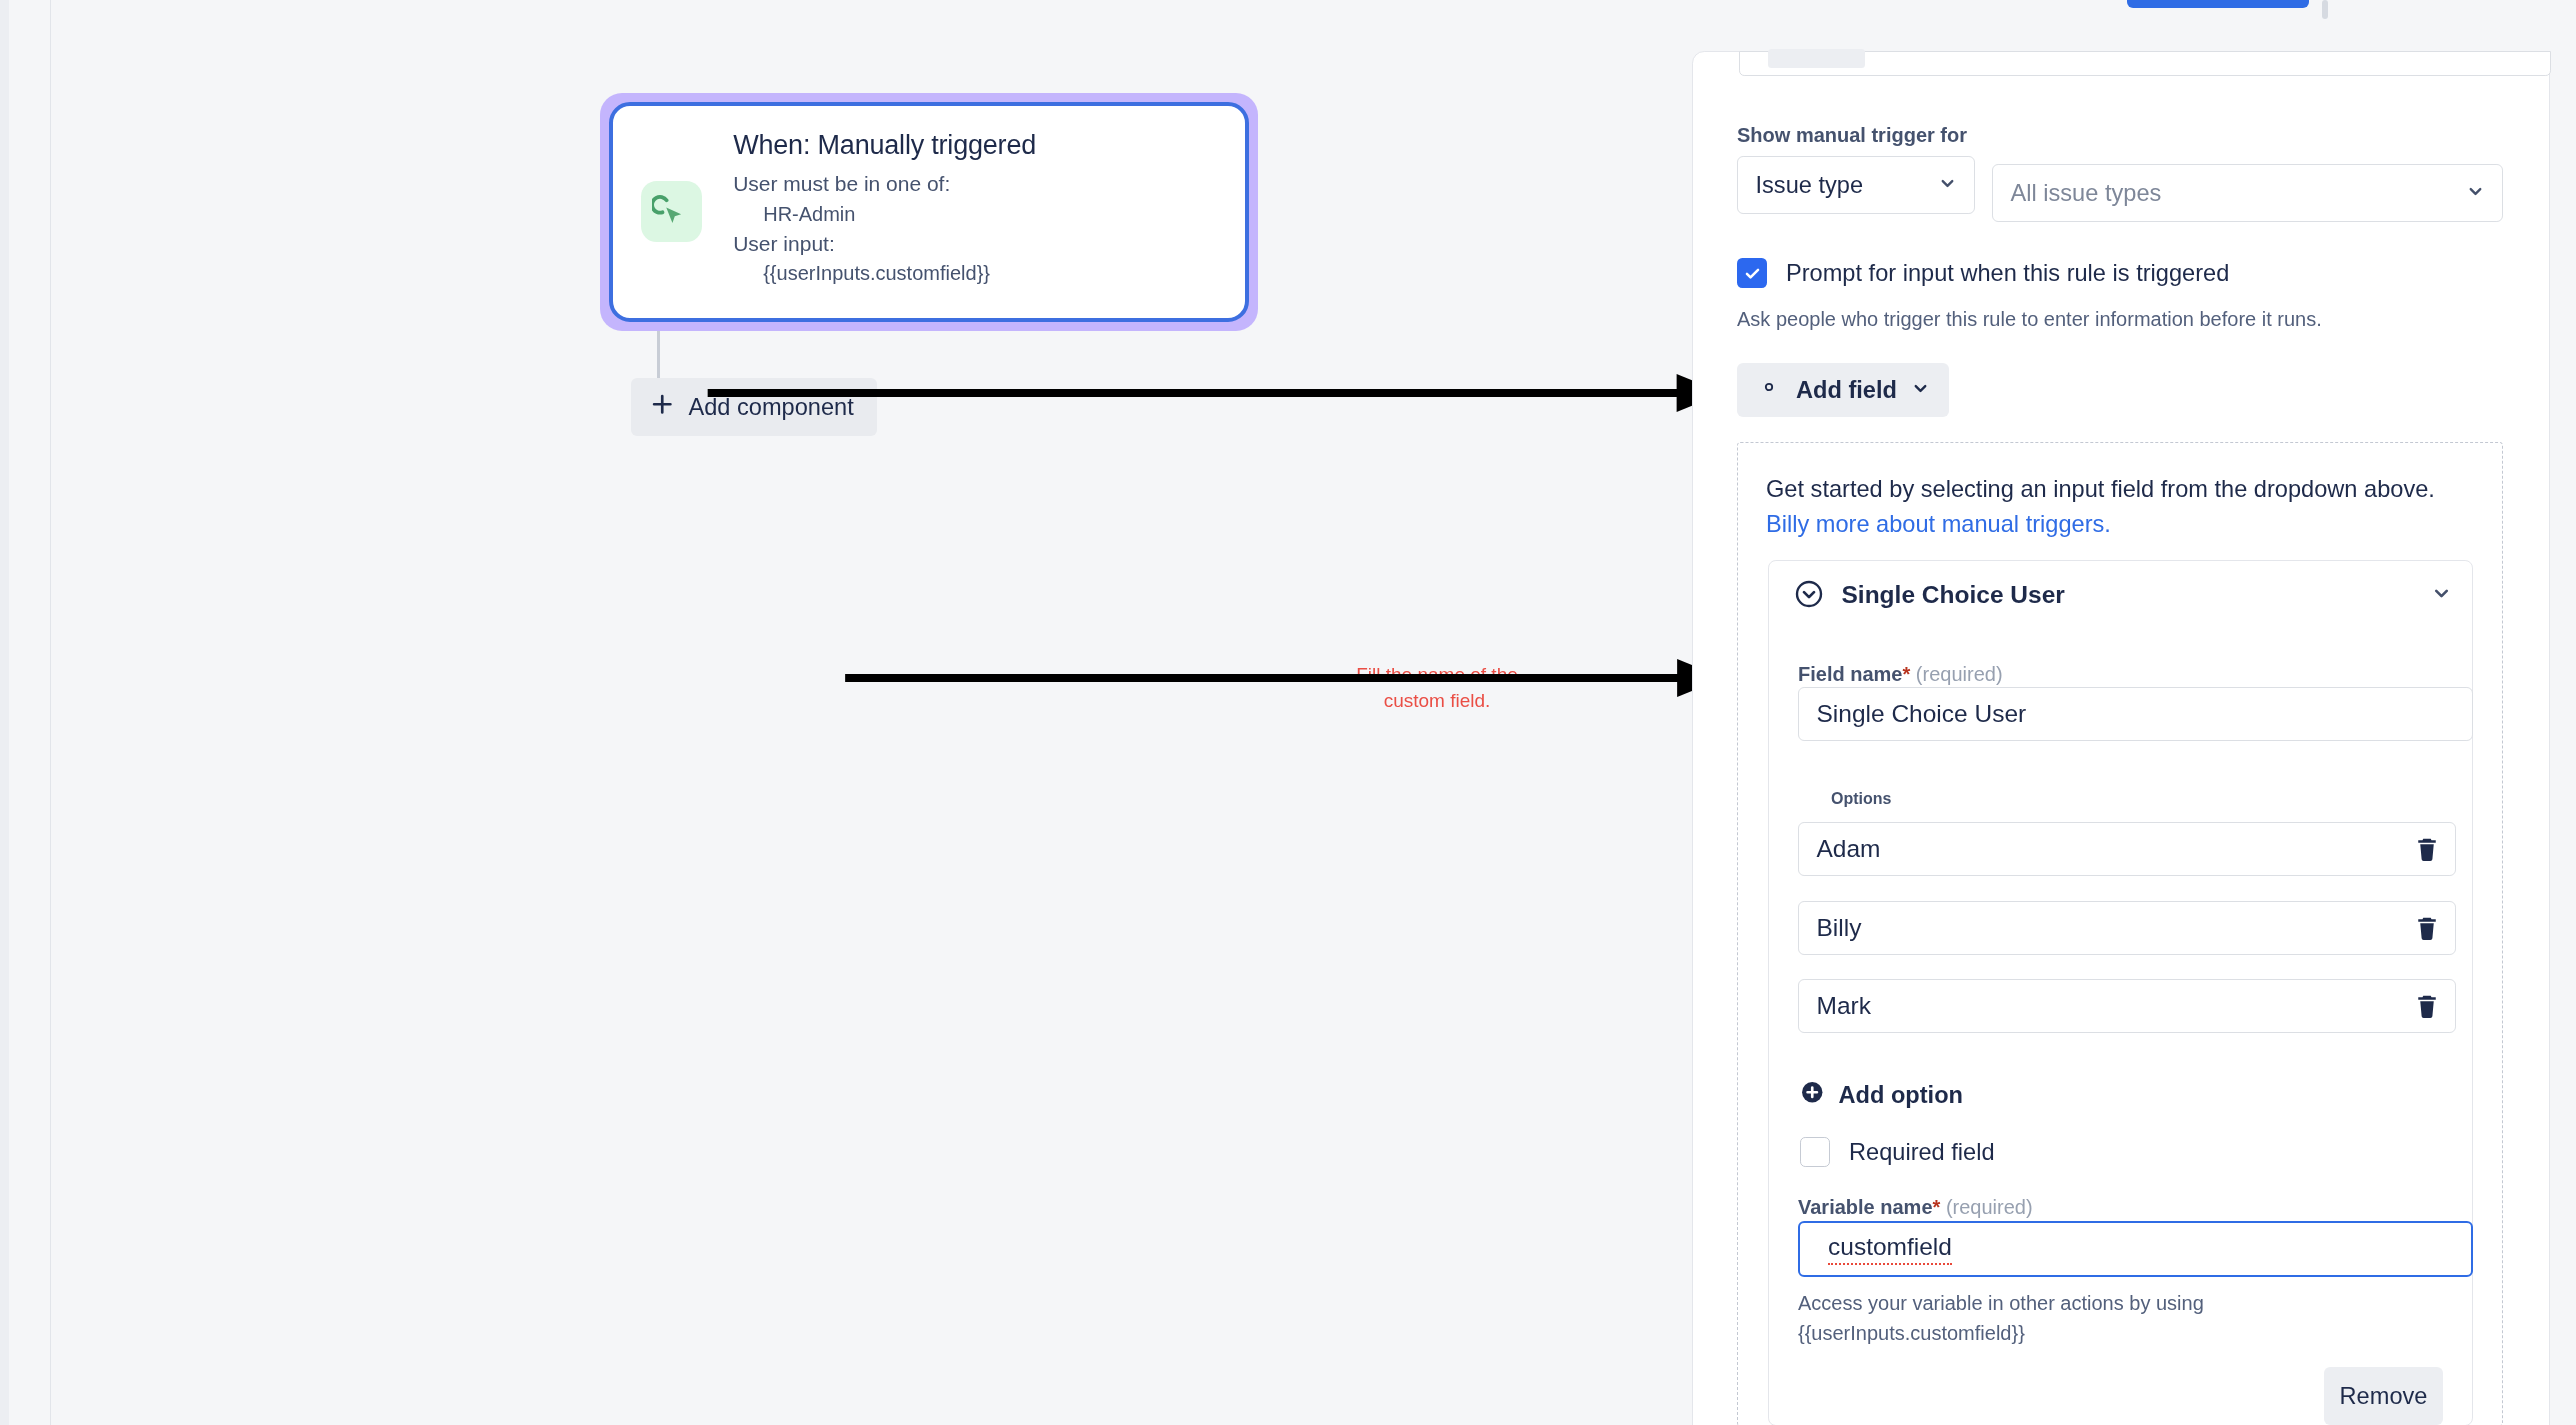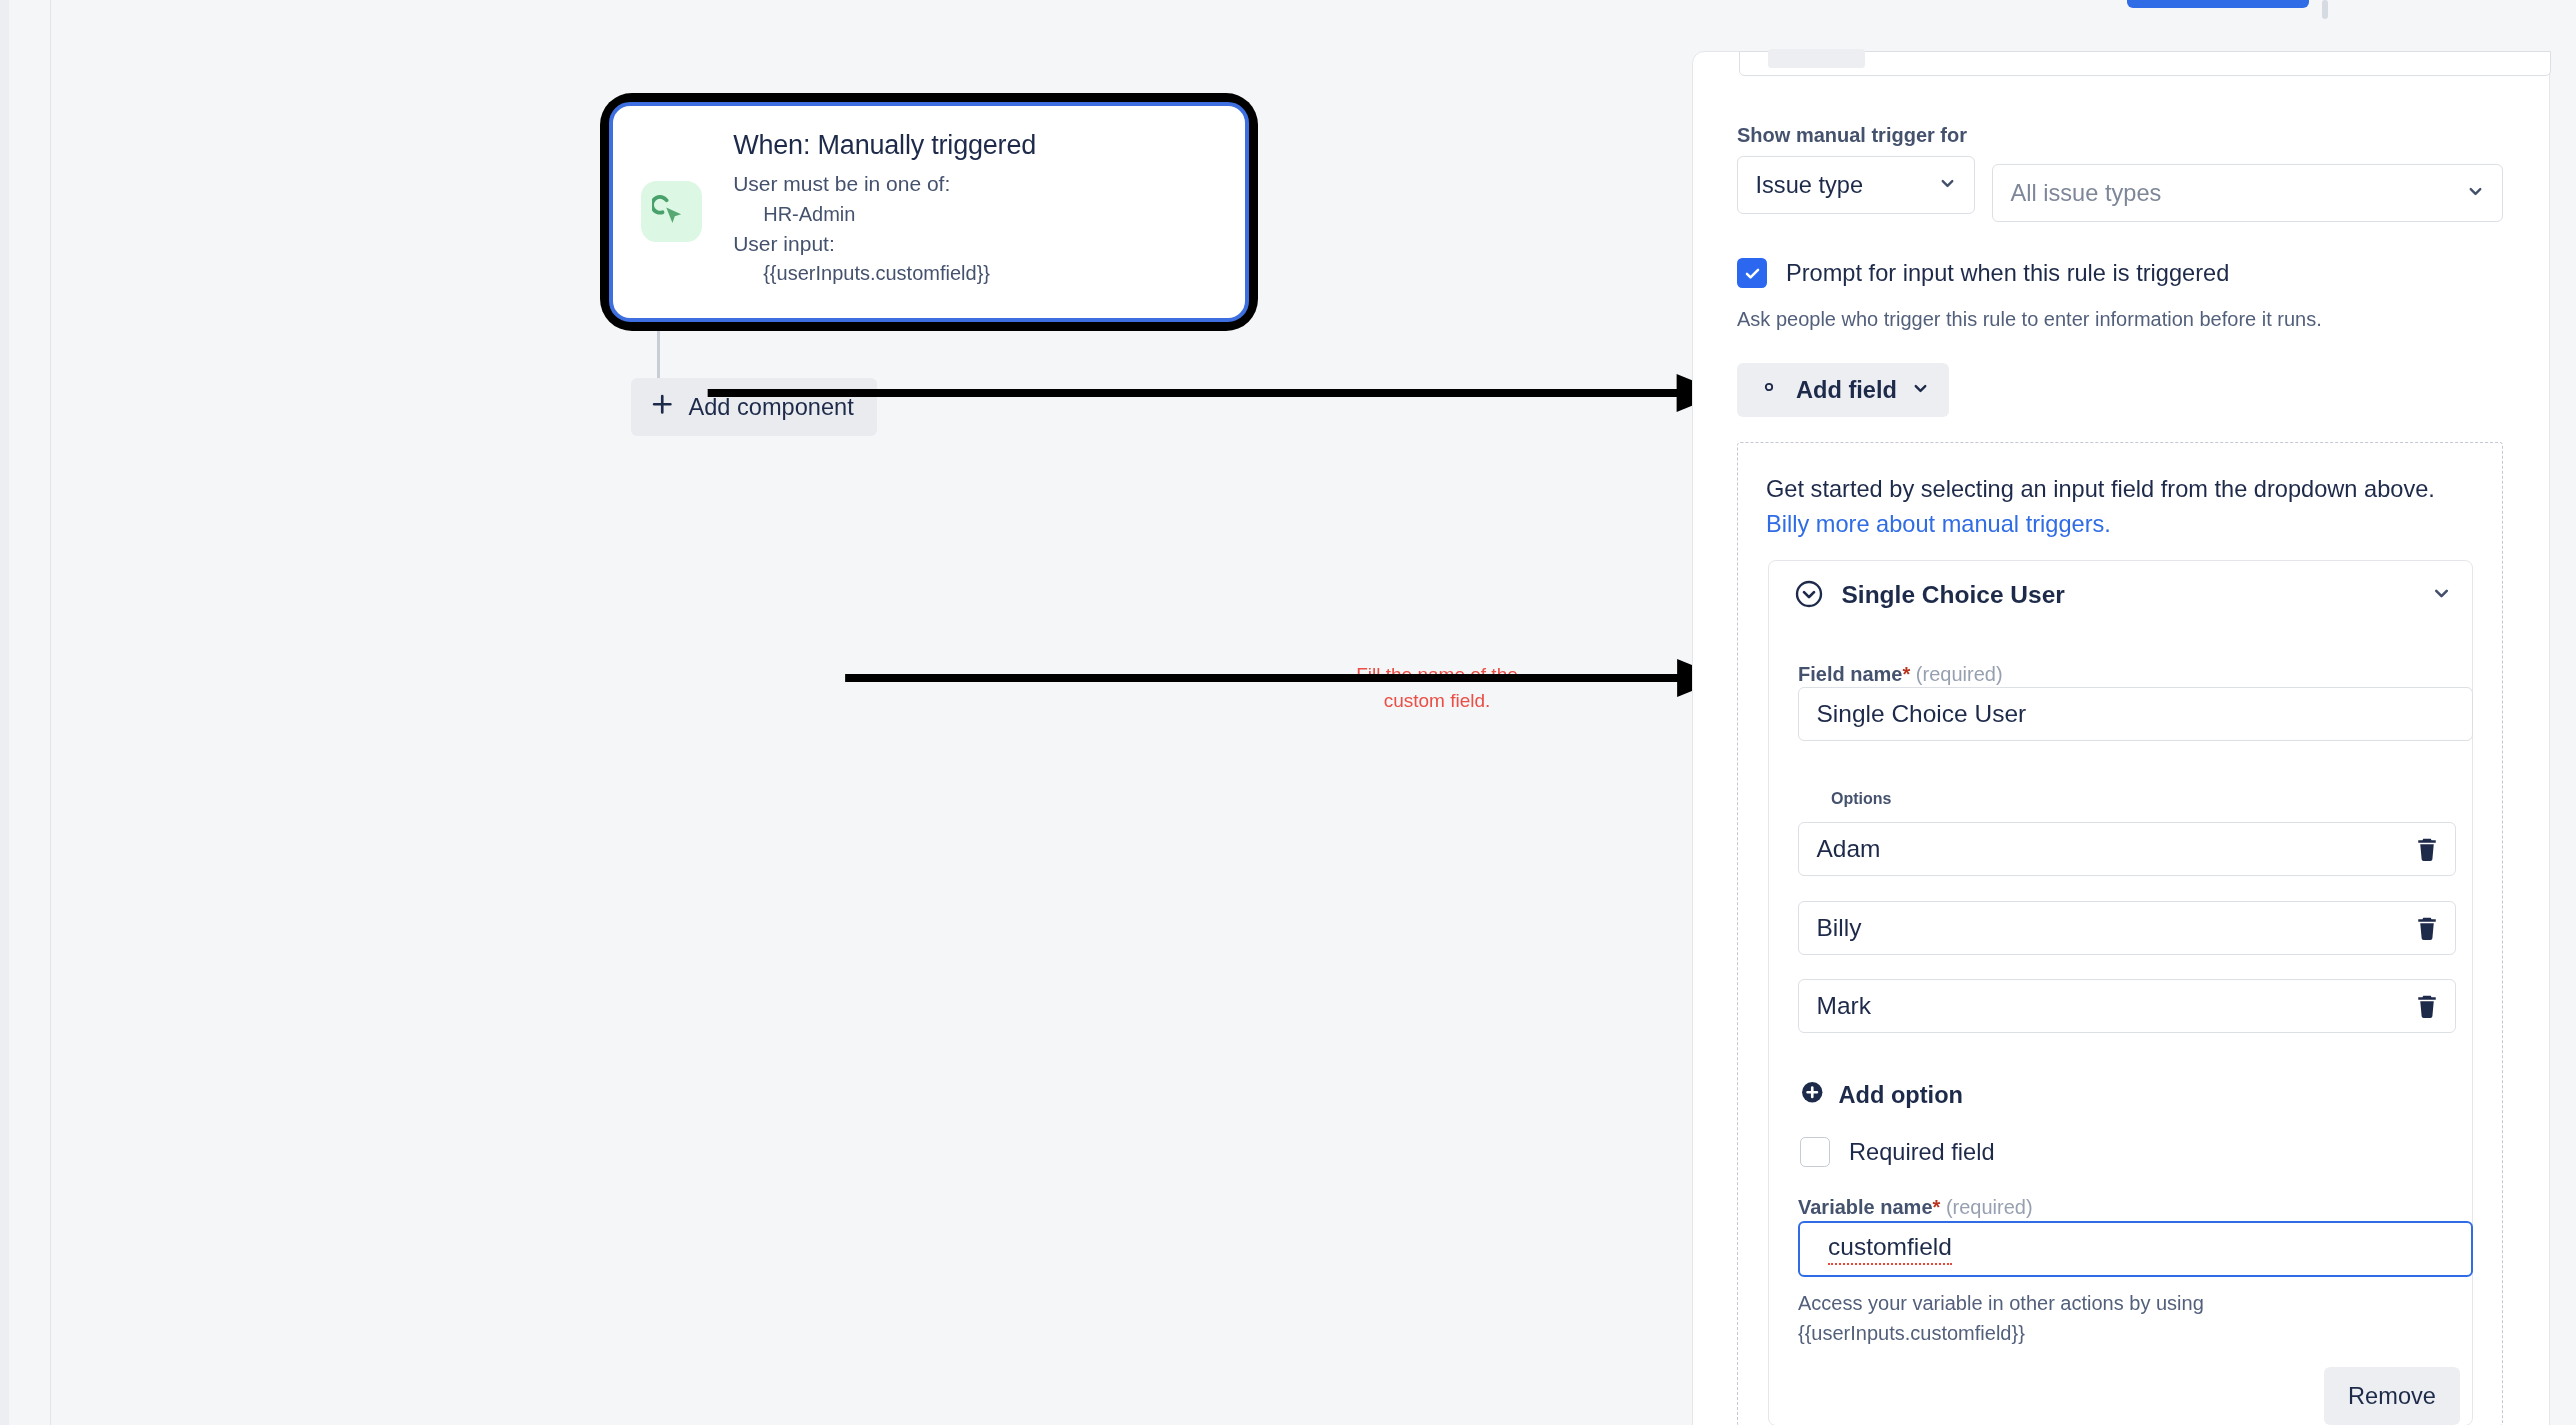--- a/index.html
+++ b/index.html
@@ -11,22 +11,22 @@
   }
   #root { position: relative; width: 2576px; height: 1425px; }
 
   
   .canvas-edge { position: absolute; left: 0; top: 0; width: 8.7px; height: 1425px; background: #eceef2; }
   .canvas-edge2 { position: absolute; left: 8.7px; top: 0; width: 42px; height: 1425px; background: #f5f6f8; border-right: 1.7px solid #e2e5ea; }
 
   .trigger-wrap { position: absolute; left: 600px; top: 93px; }
   .trigger-halo {
     width: 658px; height: 238px;
-    border-radius: 32px;
-    background: #000000;
+    border-radius: 22px;
+    background: #c4b5fd;
     padding: 8.7px;
   }
   .trigger-card {
     width: 640px; height: 220px;
     background: #ffffff;
     border: 4.4px solid #3d6fe0;
     border-radius: 21px;
     display: flex; align-items: center;
     padding-left: 28px;
     position: relative;
@@ -179,21 +179,21 @@
     position: absolute; left: 1800px; top: 1069px;
     display: flex; align-items: center; gap: 14px;
     font-size: 23.6px; color: #1e2a4a; font-weight: bold;
     background: none; border: none; cursor: pointer;
     font-family: "Liberation Sans", sans-serif;
     margin-top: 11px;
   }
 
   .remove-btn {
     position: absolute; left: 2324px; top: 1367px;
-    width: 136px; height: 58px;
+    width: 119px; height: 58px;
     background: #eceef2; border: none; border-radius: 6.1px;
     font-size: 23.6px; color: #1e2a4a;
     font-family: "Liberation Sans", sans-serif; cursor: pointer;
   }
 </style>
 </head>
 <body>
 
 <div id="root">
 

